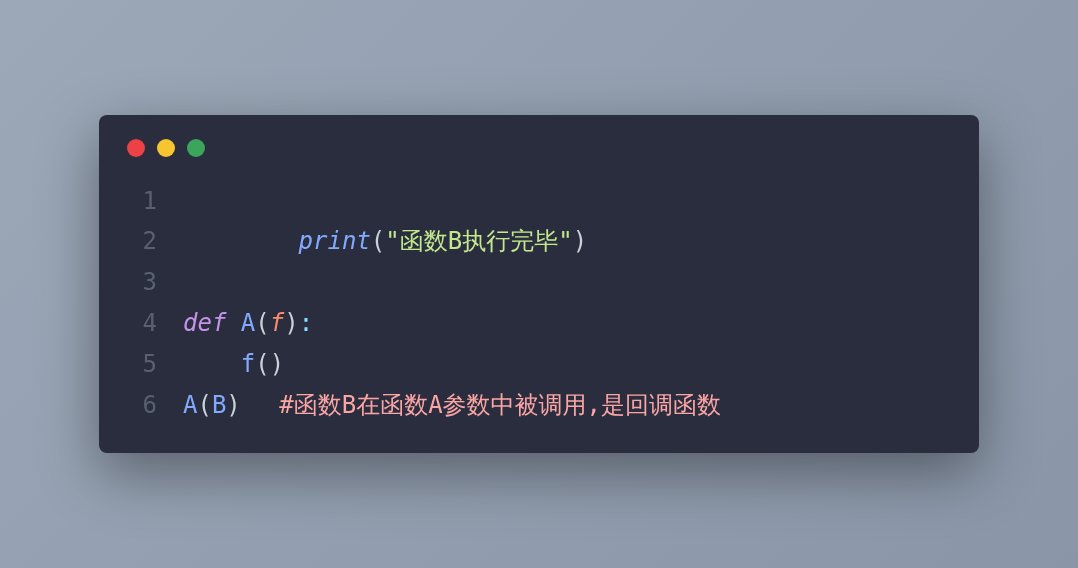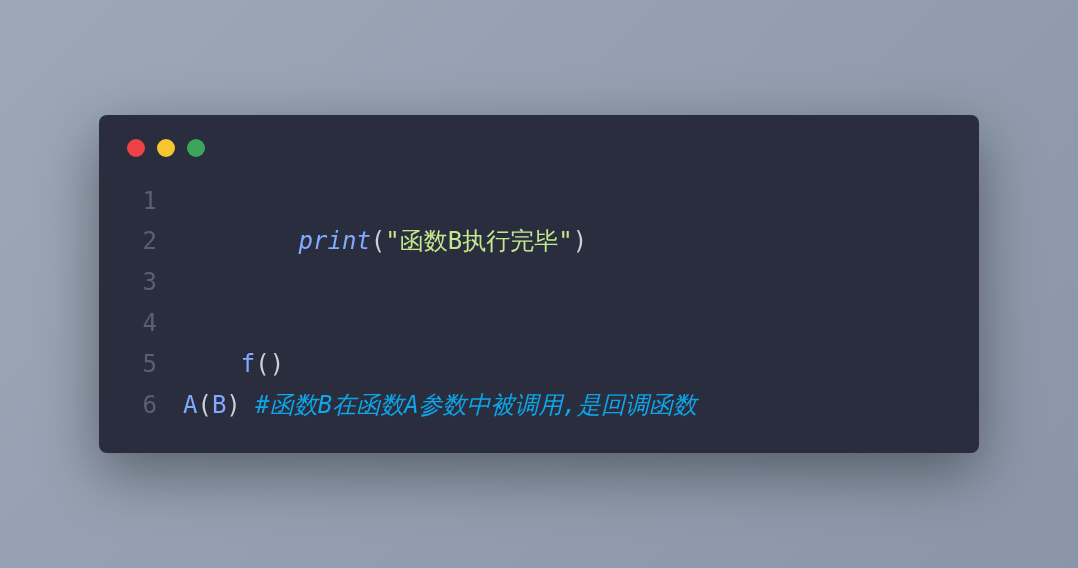--- a/index.html
+++ b/index.html
@@ -76,22 +76,22 @@
       color: #c3e88d;
     }
     .tok-param {
       color: #f78c6c;
       font-style: italic;
     }
     .tok-call {
       color: #82aaff;
     }
     .tok-comment {
-      color: #0ea5e9;
-      font-style: italic;
+      color: #fca5a5;
+      margin-left: 24px;
     }
   </style>
 </head>
 <body>
 
 <div class="editor-window">
   <div class="window-controls">
     <div class="window-btn btn-close"></div>
     <div class="window-btn btn-min"></div>
     <div class="window-btn btn-max"></div>
@@ -107,20 +107,21 @@
       <span class="line-content"><span>        </span><span class="tok-builtin">print</span><span class="tok-paren">(</span><span class="tok-string">"函数B执行完毕"</span><span class="tok-paren">)</span></span>
     </div>
 
     <div class="code-line">
       <span class="line-number">3</span>
       <span class="line-content"></span>
     </div>
 
     <div class="code-line">
       <span class="line-number">4</span>
+      <span class="line-content"><span class="tok-keyword">def</span><span> </span><span class="tok-funcname">A</span><span class="tok-paren">(</span><span class="tok-param">f</span><span class="tok-paren">)</span><span class="tok-colon">:</span></span>
     </div>
 
     <div class="code-line">
       <span class="line-number">5</span>
       <span class="line-content"><span>    </span><span class="tok-call">f</span><span class="tok-paren">(</span><span class="tok-paren">)</span></span>
     </div>
 
     <div class="code-line">
       <span class="line-number">6</span>
       <span class="line-content"><span class="tok-call">A</span><span class="tok-paren">(</span><span class="tok-call">B</span><span class="tok-paren">)</span><span> </span><span class="tok-comment">#函数B在函数A参数中被调用,是回调函数</span></span>

